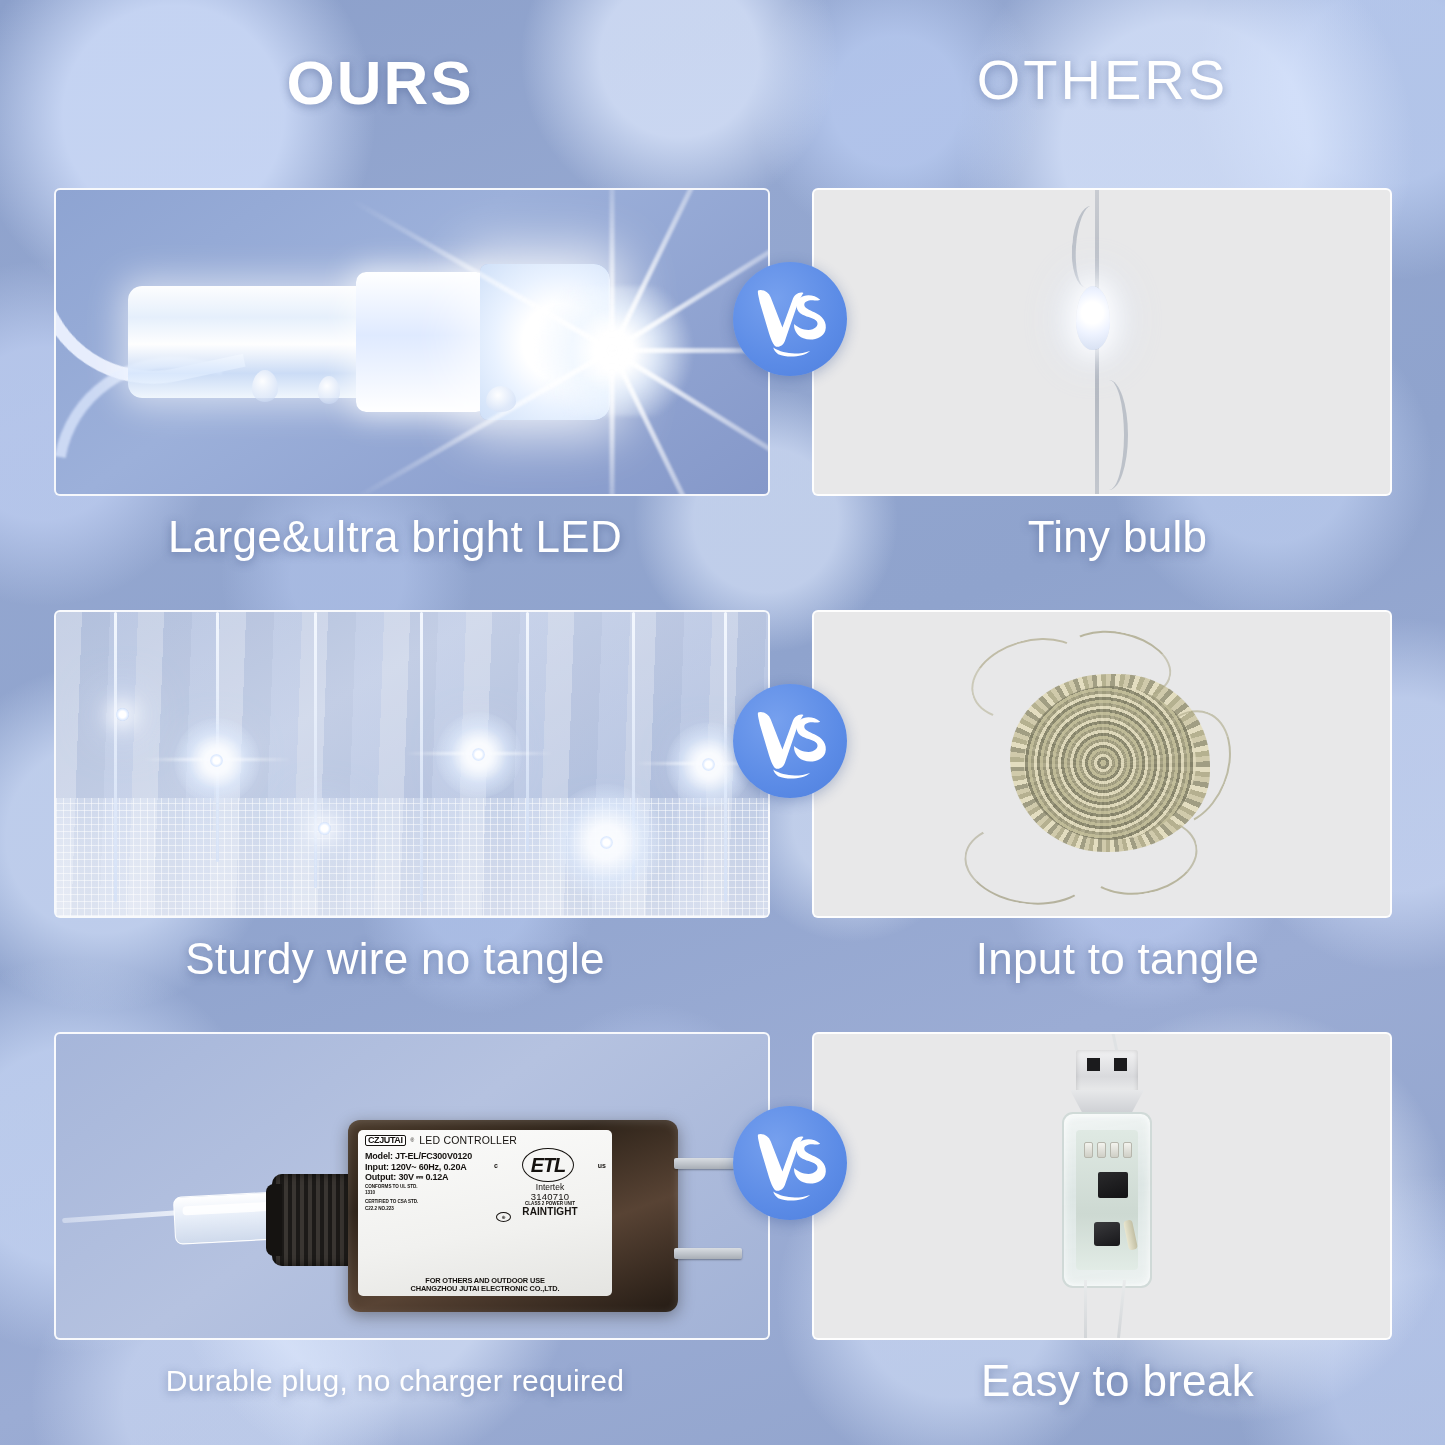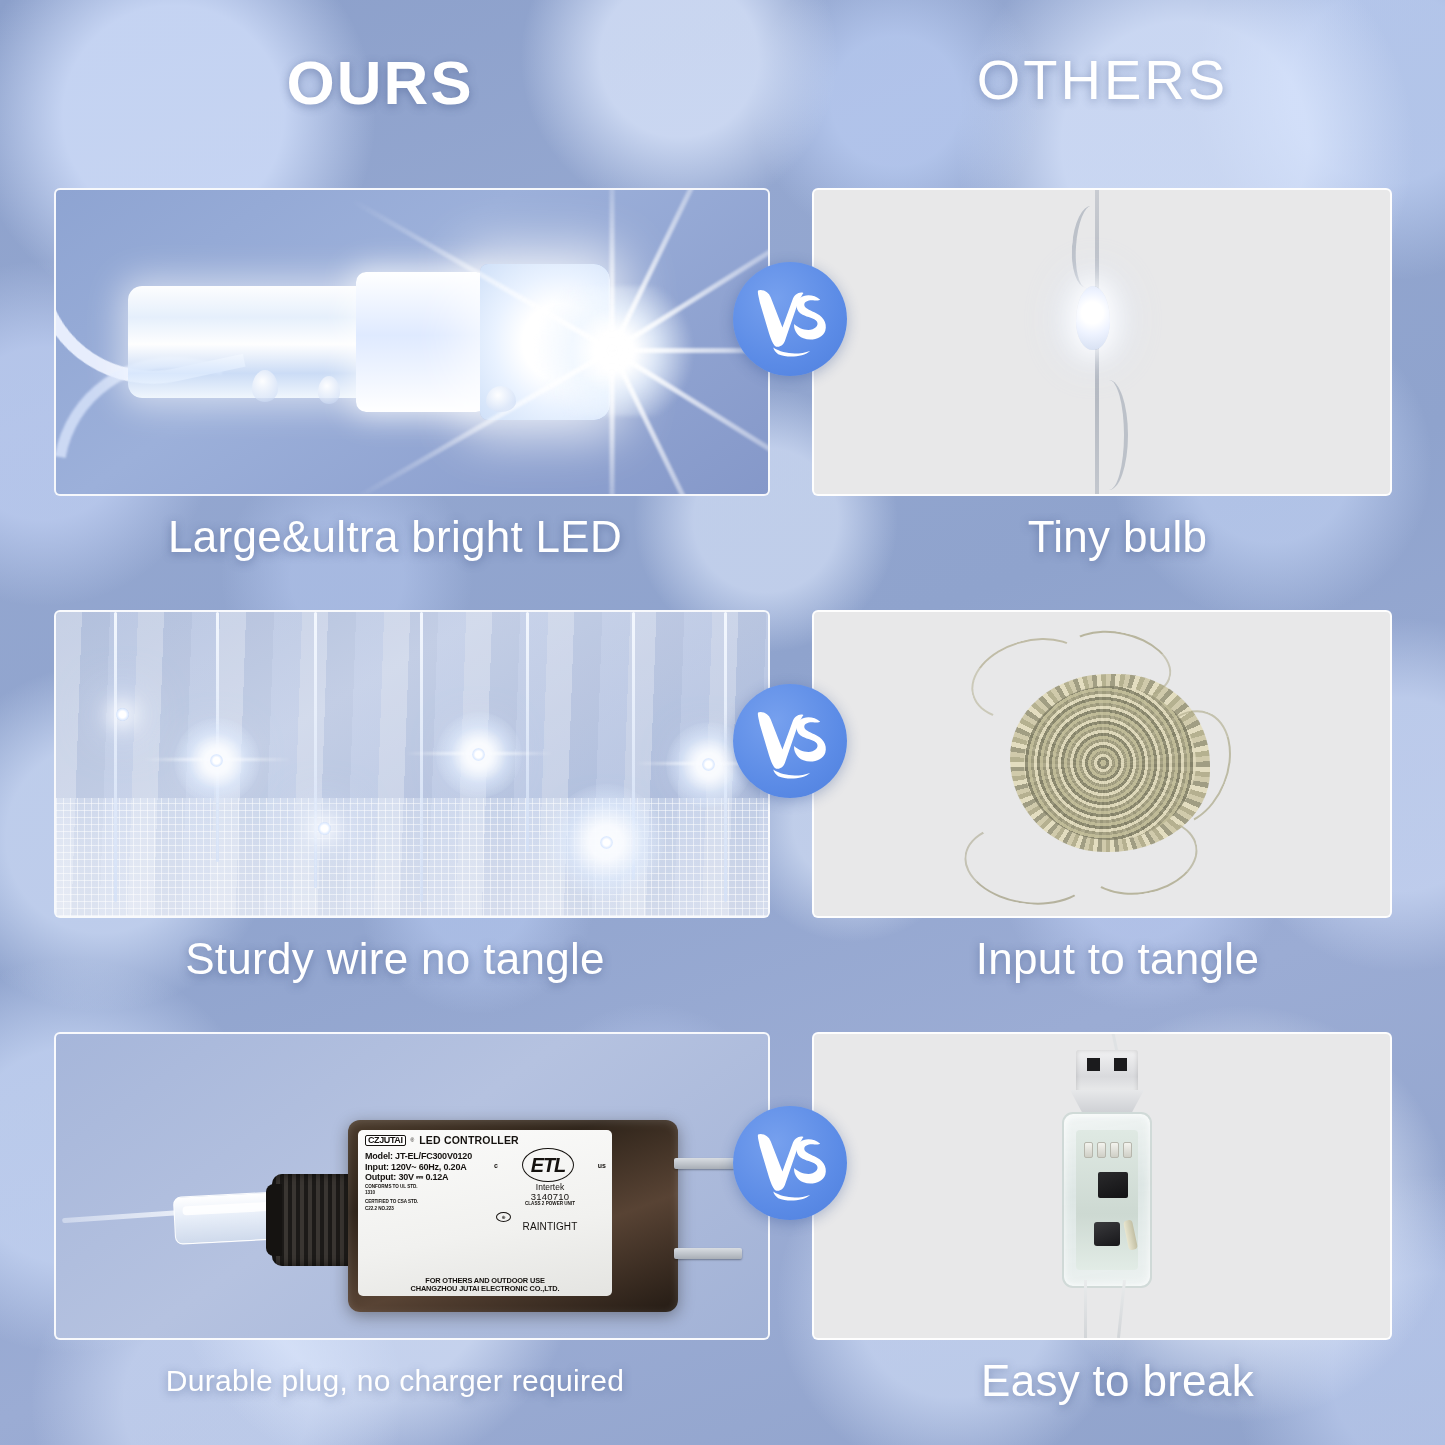--- a/index.html
+++ b/index.html
@@ -300,38 +300,38 @@
     line-height:1.02;
     overflow:hidden;
   }
   .lbl-top { display:flex; align-items:center; gap:5px; margin-bottom:2px; }
   .brandbox {
     border:1.4px solid #15120f; border-radius:2px;
     padding:0 2px; font-size:9px; font-weight:700; letter-spacing:-.4px;
     background:#fff;
   }
   .reg { font-size:5px; vertical-align:super; }
-  .lbl-title { font-size:10.5px; font-weight:700; letter-spacing:.2px; }
+  .lbl-title { font-size:10.5px; font-weight:400; letter-spacing:.2px; }
   .spec { font-size:9px; font-weight:700; letter-spacing:-.2px; margin:1.6px 0; }
   .fine { font-size:4.6px; font-weight:700; letter-spacing:-.05px; line-height:1.35; }
   .lbl-cols { display:flex; justify-content:space-between; }
   .lbl-left { width:128px; padding-top:2px; }
   .lbl-right { width:112px; text-align:center; position:relative; }
   .etl {
     font-size:20px; font-weight:700; font-style:italic; letter-spacing:-1.2px;
     border:1.6px solid #15120f; border-radius:50%;
     width:52px; height:34px; line-height:32px; margin:0 auto;
     display:block; overflow:hidden;
   }
   .etl-row { display:flex; align-items:center; justify-content:space-between; gap:19px; }
   .etl-side { font-size:7px; font-weight:700; }
   .intertek { font-size:8.5px; font-weight:400; margin-top:1px; }
   .itknum { font-size:9.5px; font-weight:400; letter-spacing:.2px; }
   .class2 { font-size:4.6px; font-weight:700; }
-  .raintight { font-size:10px; font-weight:400; letter-spacing:.1px; margin-top:16px; }
+  .raintight { font-size:10px; font-weight:700; letter-spacing:.1px; margin-top:1px; }
   .polarity {
     position:absolute; left:2px; top:64px;
     width:15px; height:10px; border:1.2px solid #15120f; border-radius:50%;
     font-size:5px; text-align:center; line-height:9px;
   }
   .lbl-bottom {
     position:absolute; left:0; right:0; bottom:2px; text-align:center;
     font-size:7.4px; font-weight:700; letter-spacing:-.15px; line-height:1.18;
   }
   .emboss {

